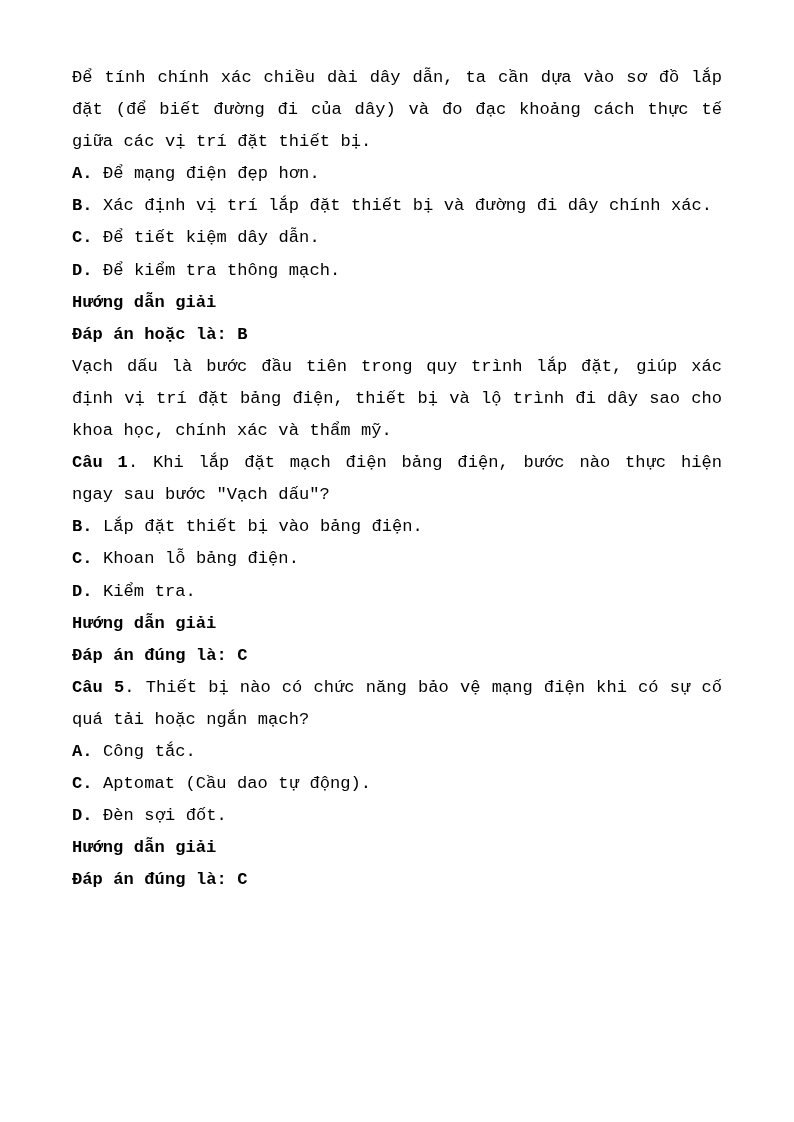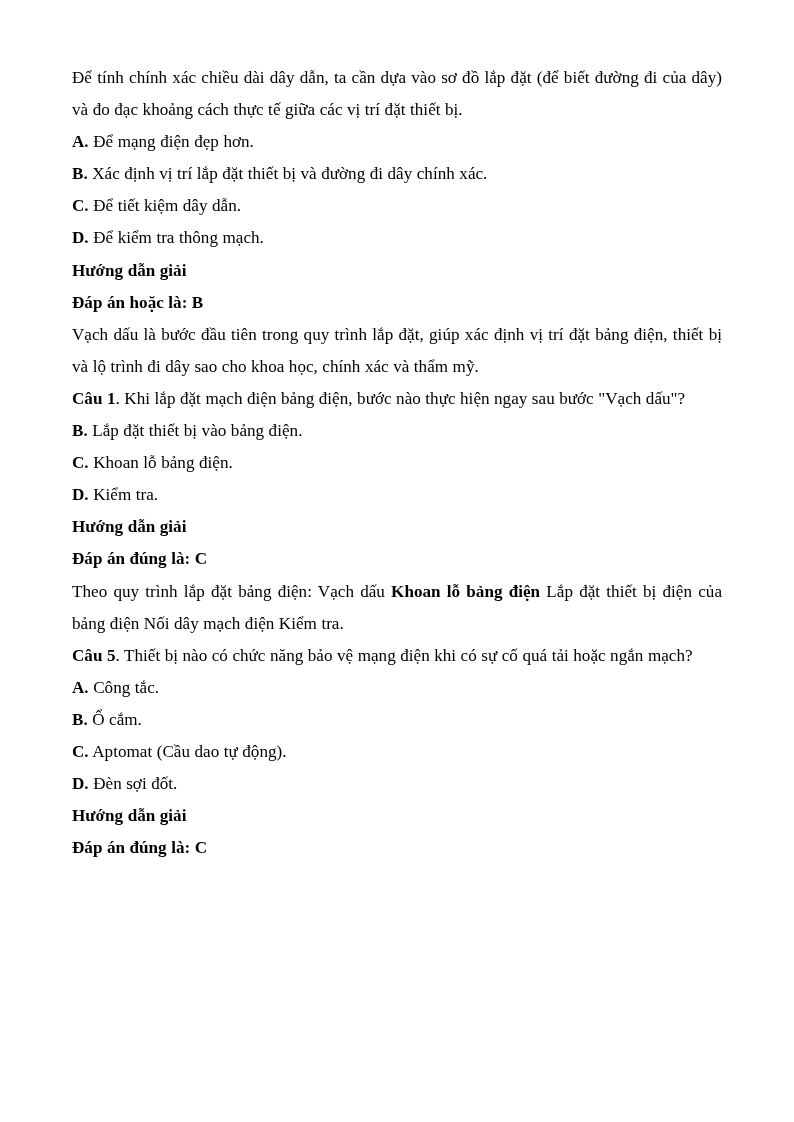--- a/index.html
+++ b/index.html
@@ -17,20 +17,21 @@
   .page {
     position: relative;
     width: 794px;
     height: 1122px;
     box-sizing: border-box;
     padding: 62px 72px 40px 72px;
     overflow: hidden;
   }
   .doc-body {
     width: 650px;
+    font-family: Liberation Mono, monospace;
   }
   p.line {
     margin: 0;
     padding: 0;
     font-size: 17.1px;
     line-height: 32.1px;
     text-align: justify;
     text-justify: inter-word;
     letter-spacing: 0.02px;
     word-spacing: 0.2px;
@@ -77,27 +78,25 @@
     <p class="line"><span class="opt-letter">B.</span><span> Lắp đặt thiết bị vào bảng điện.</span></p>
 
     <p class="line"><span class="opt-letter">C.</span><span> Khoan lỗ bảng điện.</span></p>
 
     <p class="line"><span class="opt-letter">D.</span><span> Kiểm tra.</span></p>
 
     <p class="line heading-bold">Hướng dẫn giải</p>
 
     <p class="line heading-bold">Đáp án đúng là: C</p>
 
-    <p class="line para"><span>Theo quy trình lắp đặt bảng điện: Vạch dấu </span><span class="b">Khoan lỗ bảng điện</span><span> Lắp đặt thiết bị điện của bảng điện Nối dây mạch điện Kiểm tra.</span></p>
 
     <p class="line para"><span class="b">Câu 5</span><span>. Thiết bị nào có chức năng bảo vệ mạng điện khi có sự cố quá tải hoặc ngắn mạch?</span></p>
 
     <p class="line"><span class="opt-letter">A.</span><span> Công tắc.</span></p>
 
-    <p class="line"><span class="opt-letter">B.</span><span> Ổ cắm.</span></p>
 
     <p class="line"><span class="opt-letter">C.</span><span> Aptomat (Cầu dao tự động).</span></p>
 
     <p class="line"><span class="opt-letter">D.</span><span> Đèn sợi đốt.</span></p>
 
     <p class="line heading-bold">Hướng dẫn giải</p>
 
     <p class="line heading-bold">Đáp án đúng là: C</p>
 
   </div>

